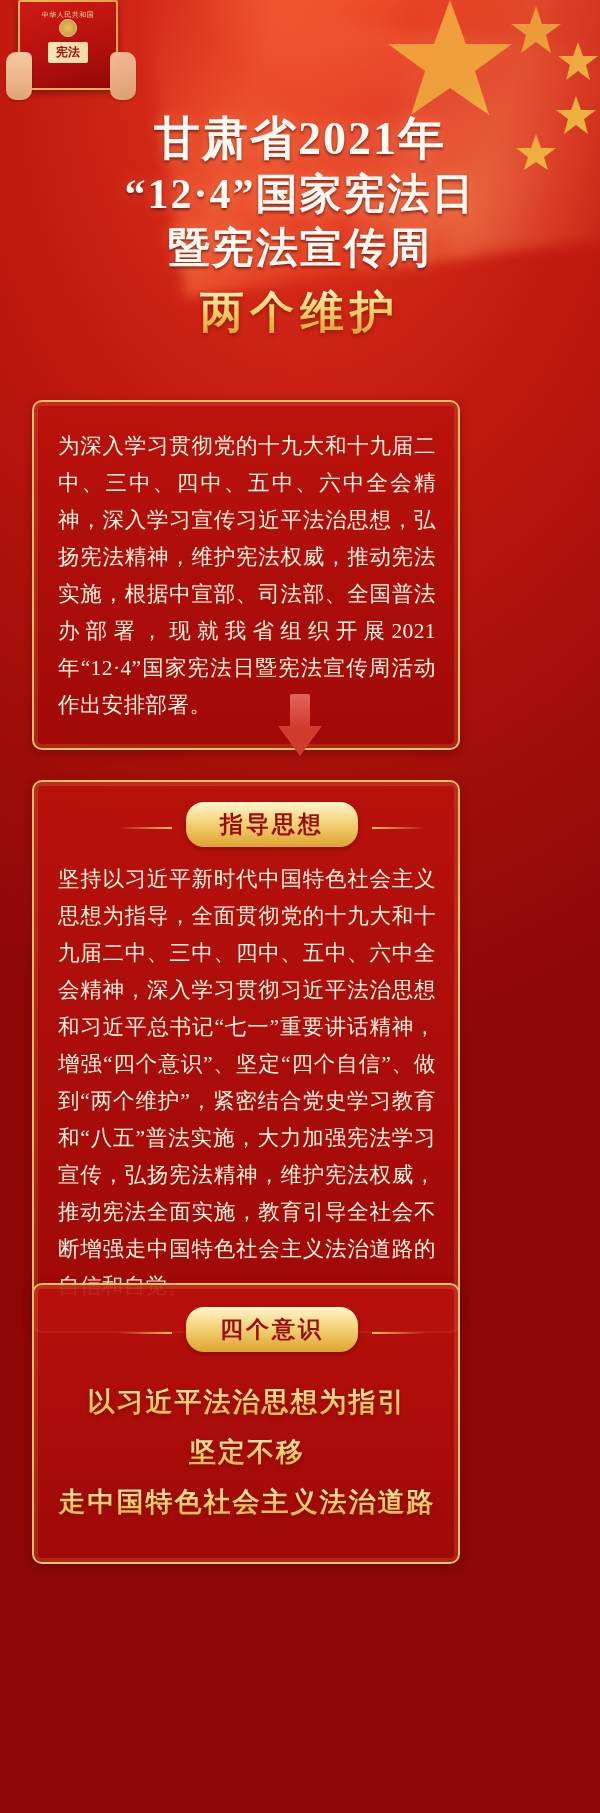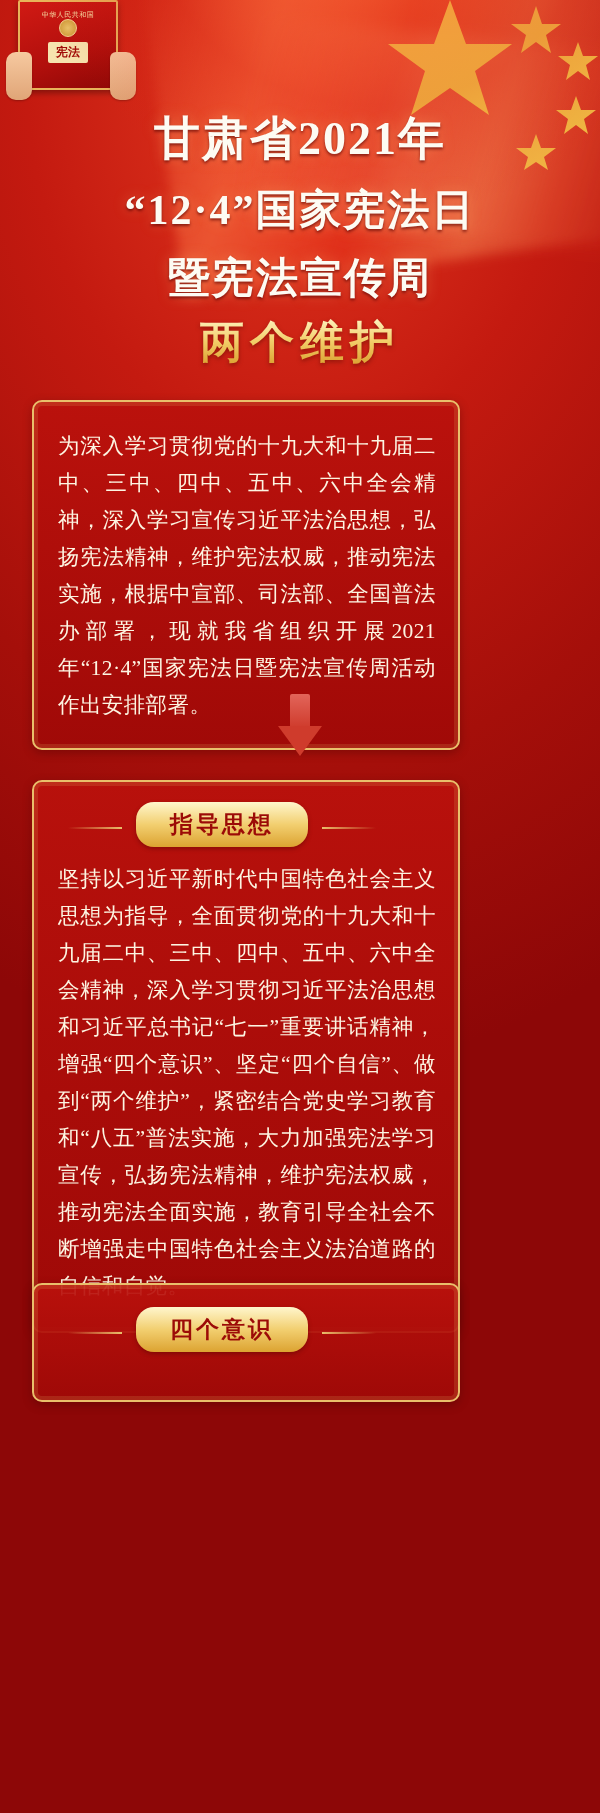--- a/index.html
+++ b/index.html
@@ -109,22 +109,22 @@
     z-index: 5;
   }
   .heading .line {
     font-weight: bold;
     color: #fdfbf3;
     letter-spacing: 2px;
     text-shadow: 0 2px 3px rgba(90,0,0,.65), 0 0 14px rgba(255,190,120,.35);
     line-height: 1.18;
   }
   .heading .l1 { font-size: 46px; }
-  .heading .l2 { font-size: 42px; margin-top: 20px; }
-  .heading .l3 { font-size: 42px; margin-top: 18px; }
+  .heading .l2 { font-size: 42px; margin-top: 4px; }
+  .heading .l3 { font-size: 42px; margin-top: 4px; }
   .heading .l4 {
     margin-top: 14px;
     font-size: 44px;
     font-weight: bold;
     letter-spacing: 6px;
     background: linear-gradient(180deg, #fff4c4 0%, #f3cf6b 45%, #d89a27 100%);
     -webkit-background-clip: text;
     background-clip: text;
     color: transparent;
     text-shadow: none;
@@ -167,21 +167,21 @@
   }
   .arrow .head {
     position: absolute; left: 0; top: 32px;
     width: 0; height: 0;
     border-left: 22px solid transparent;
     border-right: 22px solid transparent;
     border-top: 30px solid #cf3b2c;
   }
 
   
-  .pill-wrap { text-align: left; margin-bottom: 14px; }
+  .pill-wrap { text-align: right; margin-bottom: 14px; }
   .pill {
     display: inline-block;
     padding: 7px 34px;
     border-radius: 18px;
     background: linear-gradient(180deg, #fff6cd 0%, #f2cf70 50%, #dca331 100%);
     color: #9c0b07;
     font-size: 23px;
     font-weight: bold;
     letter-spacing: 3px;
     box-shadow: 0 2px 4px rgba(60,0,0,.35);
@@ -268,15 +268,20 @@
     </div>
     <div class="body">坚持以习近平新时代中国特色社会主义思想为指导，全面贯彻党的十九大和十九届二中、三中、四中、五中、六中全会精神，深入学习贯彻习近平法治思想和习近平总书记“七一”重要讲话精神，增强“四个意识”、坚定“四个自信”、做到“两个维护”，紧密结合党史学习教育和“八五”普法实施，大力加强宪法学习宣传，弘扬宪法精神，维护宪法权威，推动宪法全面实施，教育引导全社会不断增强走中国特色社会主义法治道路的自信和自觉。</div>
   </div>
 
   <div class="card" id="card-theme">
     <div class="pill-wrap">
       <span class="deco"></span>
       <span class="pill">四个意识</span>
       <span class="deco right"></span>
     </div>
+    <div class="theme-lines">
+      <div>以习近平法治思想为指引</div>
+      <div>坚定不移</div>
+      <div>走中国特色社会主义法治道路</div>
+    </div>
   </div>
 
 </div>
 
 </body></html>

